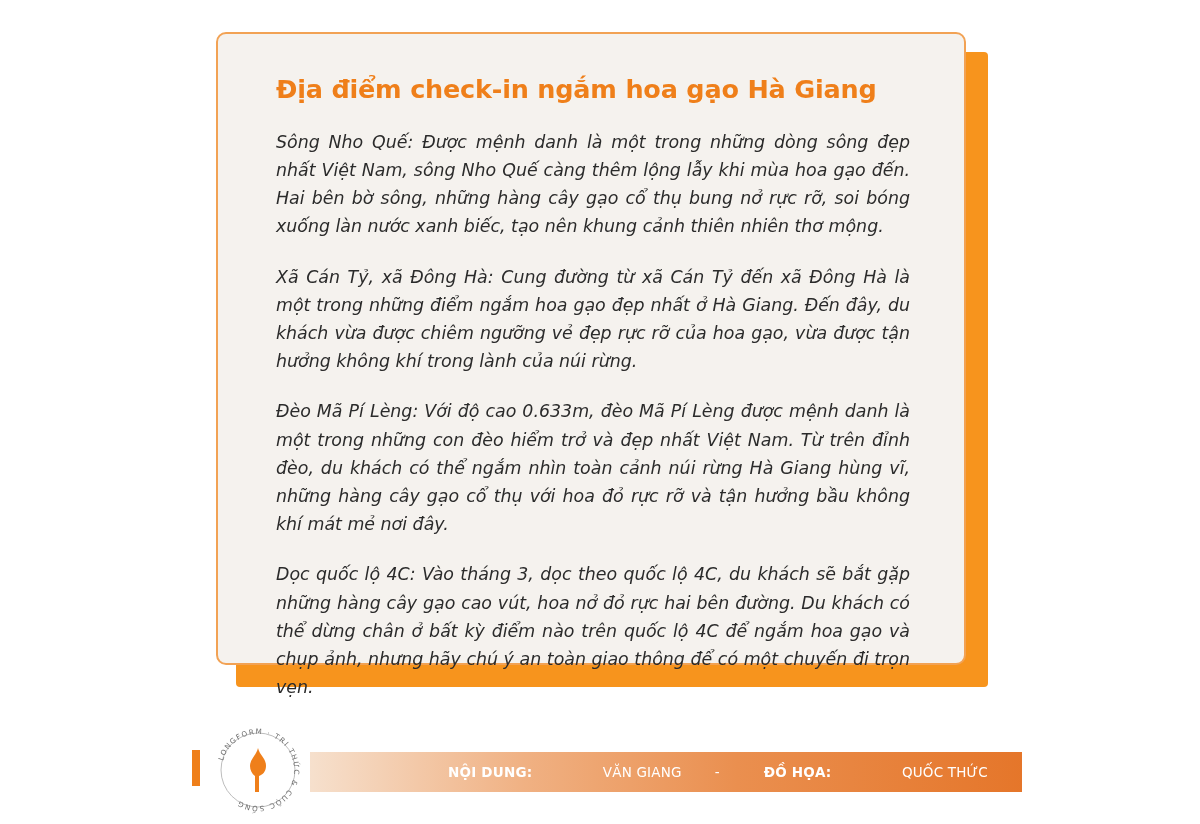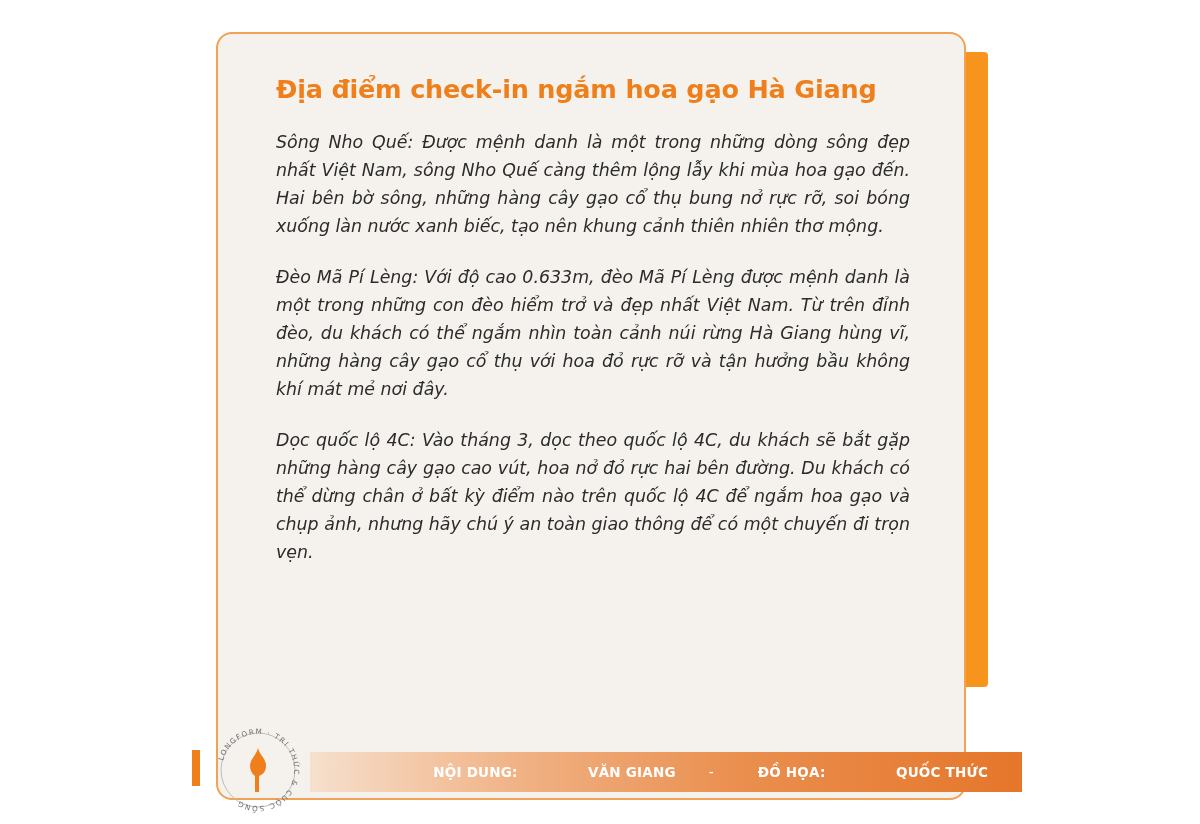--- a/index.html
+++ b/index.html
@@ -30,24 +30,24 @@
     width: 752px;
     height: 635px;
     background: #f7941d;
     border-radius: 4px;
   }
   .card {
     position: absolute;
     left: 0;
     top: 0;
     width: 750px;
-    height: 768px;
+    height: 633px;
     background: #f5f2ee;
     border: 2px solid #f2a254;
-    border-radius: 16px;
+    border-radius: 10px;
     box-sizing: border-box;
     padding: 40px 54px 20px 58px;
   }
   .card-title {
     color: #ef7f1a;
     font-size: 25.5px;
     font-weight: bold;
     line-height: 1.25;
     margin: 0 0 22px 0;
     letter-spacing: -0.2px;
@@ -105,36 +105,37 @@
     box-sizing: border-box;
     color: #ffffff;
     font-size: 13.5px;
     letter-spacing: 0.2px;
     gap: 33px;
   }
   .credit-bar .lbl {
     font-weight: bold;
   }
   .credit-bar .val {
-    font-weight: bold;
+    font-weight: normal;
   }
   .credit-sep {
     display: inline-block;
     width: 16px;
   }
 </style>
 </head>
 <body>
 
 <div class="card-wrap">
   <div class="card-shadow"></div>
   <div class="card">
     <h1 class="card-title">Địa điểm check-in ngắm hoa gạo Hà Giang</h1>
     <div class="card-body">
       <p>Sông Nho Quế: Được mệnh danh là một trong những dòng sông đẹp nhất Việt Nam, sông Nho Quế càng thêm lộng lẫy khi mùa hoa gạo đến. Hai bên bờ sông, những hàng cây gạo cổ thụ bung nở rực rỡ, soi bóng xuống làn nước xanh biếc, tạo nên khung cảnh thiên nhiên thơ mộng.</p>
+      <p>Xã Cán Tỷ, xã Đông Hà: Cung đường từ xã Cán Tỷ đến xã Đông Hà là một trong những điểm ngắm hoa gạo đẹp nhất ở Hà Giang. Đến đây, du khách vừa được chiêm ngưỡng vẻ đẹp rực rỡ của hoa gạo, vừa được tận hưởng không khí trong lành của núi rừng.</p>
       <p>Đèo Mã Pí Lèng: Với độ cao 0.633m, đèo Mã Pí Lèng được mệnh danh là một trong những con đèo hiểm trở và đẹp nhất Việt Nam. Từ trên đỉnh đèo, du khách có thể ngắm nhìn toàn cảnh núi rừng Hà Giang hùng vĩ, những hàng cây gạo cổ thụ với hoa đỏ rực rỡ và tận hưởng bầu không khí mát mẻ nơi đây.</p>
       <p>Dọc quốc lộ 4C: Vào tháng 3, dọc theo quốc lộ 4C, du khách sẽ bắt gặp những hàng cây gạo cao vút, hoa nở đỏ rực hai bên đường. Du khách có thể dừng chân ở bất kỳ điểm nào trên quốc lộ 4C để ngắm hoa gạo và chụp ảnh, nhưng hãy chú ý an toàn giao thông để có một chuyến đi trọn vẹn.</p>
     </div>
   </div>
 </div>
 
 <div class="footer">
   <div class="footer-tick"></div>
 
   <div class="logo">

